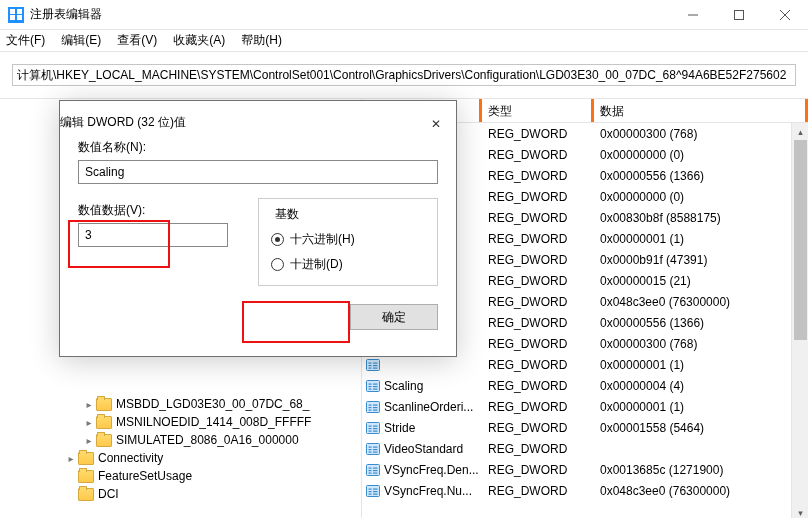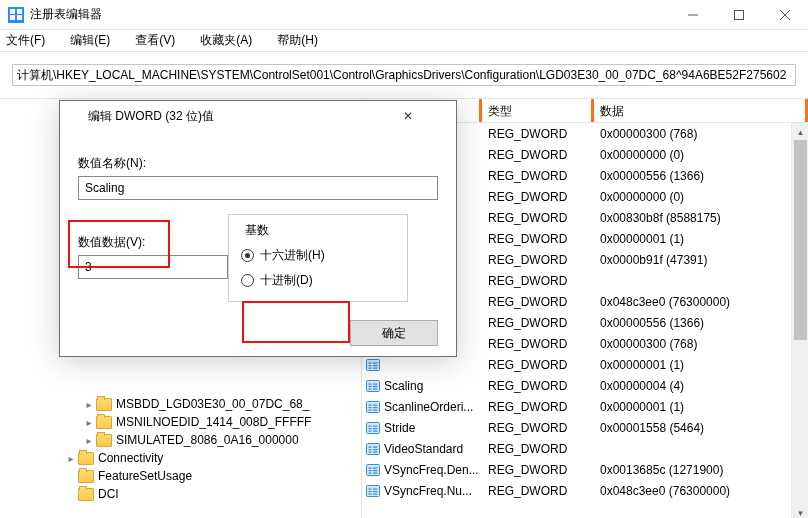--- a/index.html
+++ b/index.html
@@ -4,21 +4,21 @@
 <style>
 *{box-sizing:border-box;margin:0;padding:0;font-family:"Microsoft YaHei","Segoe UI",sans-serif;font-size:12px;color:#000}
 body{width:808px;height:518px;background:#fff;overflow:hidden;position:relative}
 .titlebar{height:30px;background:#fff;display:flex;align-items:center;padding:0 8px;border-bottom:1px solid #e5e5e5}
 .app-icon{width:16px;height:16px;background:#1e90ff;display:inline-flex;margin-right:6px;position:relative}
 .app-icon::before{content:"";position:absolute;inset:2px;background:linear-gradient(#fff 0 0) 0 0/45% 45% no-repeat,linear-gradient(#fff 0 0) 100% 0/45% 45% no-repeat,linear-gradient(#fff 0 0) 0 100%/45% 45% no-repeat,linear-gradient(#fff 0 0) 100% 100%/45% 45% no-repeat}
 .title-text{flex:1}
 .win-btns{display:flex;margin-right:-8px}
 .win-btn{width:46px;height:30px;display:flex;align-items:center;justify-content:center;color:#888}
 .win-btn svg{width:10px;height:10px;stroke:#555;stroke-width:1;fill:none}
-.menubar{height:22px;display:flex;align-items:center;padding:0 6px;gap:25px;border-bottom:1px solid #e5e5e5}
+.menubar{height:22px;display:flex;align-items:center;padding:0 6px;gap:16px;border-bottom:1px solid #e5e5e5}
 .path{height:22px;border:1px solid #c5c5c5;margin:12px;padding:2px 4px;white-space:nowrap;overflow:hidden}
 .panes{display:flex;height:calc(518px - 30px - 22px - 26px);border-top:1px solid #e5e5e5}
 .tree{width:362px;border-right:1px solid #e5e5e5;padding-top:4px;overflow:hidden;position:relative}
 .list{flex:1;overflow:hidden;position:relative}
 .list-header{display:flex;border-bottom:1px solid #e5e5e5;height:24px}
 .list-header div{padding:4px 6px;border-right:3px solid #f97316}
 .col-name{width:120px}
 .col-type{width:112px}
 .col-data{flex:1}
 .row{display:flex;height:21px;align-items:center}
@@ -29,26 +29,26 @@
 .data-icon svg{display:block}
 .tree-row{display:flex;align-items:center;height:18px;white-space:nowrap}
 .tree-indent{display:inline-block}
 .chevron{width:14px;text-align:center;color:#7a7a7a;font-size:10px}
 .folder{width:16px;height:13px;background:linear-gradient(#ffd86b,#ffc94a);border:1px solid #d6a93e;border-radius:1px;margin-right:4px;position:relative;flex:0 0 16px}
 .folder::before{content:"";position:absolute;top:-3px;left:0;width:6px;height:3px;background:#ffd86b;border:1px solid #d6a93e;border-bottom:none;border-radius:1px 1px 0 0}
 .scroll-v{position:absolute;right:0;top:24px;bottom:0;width:17px;background:#f0f0f0;border-left:1px solid #e5e5e5}
 .scroll-h{position:absolute;left:0;right:17px;bottom:0;height:17px;background:#f0f0f0;border-top:1px solid #e5e5e5}
 .scroll-arrow{position:absolute;width:17px;height:17px;display:flex;align-items:center;justify-content:center;color:#606060;font-size:9px}
 .dialog{position:absolute;left:59px;top:100px;width:398px;height:257px;background:#fff;border:1px solid #707070;z-index:10;box-shadow:0 4px 28px rgba(0,0,0,0.2)}
-.dlg-title{height:30px;display:flex;align-items:center;padding:0 28px;color:#333}
+.dlg-title{height:30px;display:flex;align-items:flex-end;padding:0 0;color:#333}
 .dlg-close{margin-left:auto;width:40px;text-align:center;color:#333}
 .dlg-body{padding:4px 18px 12px 18px}
-.dlg-label{margin-top:20px;margin-bottom:4px}
+.dlg-label{margin-top:4px;margin-bottom:4px}
 .dlg-input{width:100%;height:24px;border:1px solid #888;padding:2px 6px;background:#fff}
-.dlg-row2{display:flex;margin-top:14px;}
+.dlg-row2{display:flex;margin-top:14px;gap:30px}
 .dlg-left{width:150px}
 .fieldset{border:1px solid #ccc;padding:8px 12px 12px 12px;width:180px}
 .fieldset .legend{margin-top:-16px;background:#fff;display:inline-block;padding:0 4px}
 .radio-row{display:flex;align-items:center;gap:6px;margin-top:8px}
 .radio{width:13px;height:13px;border:1px solid #333;border-radius:50%;position:relative;flex:0 0 13px}
 .radio.checked::after{content:"";position:absolute;inset:3px;background:#333;border-radius:50%}
 .dlg-btns{display:flex;justify-content:flex-end;gap:4px;margin-top:18px}
 .dlg-btn{width:88px;height:26px;border:1px solid #adadad;background:#e1e1e1;display:flex;align-items:center;justify-content:center}
 .hl-red{position:absolute;border:2px solid #e11;z-index:20;pointer-events:none}
 .tree-scroll-h{position:absolute;left:0;right:0;bottom:0;height:17px;background:#f0f0f0;border-top:1px solid #e5e5e5}
@@ -292,20 +292,21 @@
                 <rect x="2.5" y="7" width="3" height="1.2" fill="#3a8ccc"></rect>
                 <rect x="2.5" y="9.5" width="3" height="1.2" fill="#3a8ccc"></rect>
                 <rect x="7" y="4.5" width="4.5" height="1.2" fill="#3a8ccc"></rect>
                 <rect x="7" y="7" width="4.5" height="1.2" fill="#3a8ccc"></rect>
                 <rect x="7" y="9.5" width="4.5" height="1.2" fill="#3a8ccc"></rect>
               </svg>
             </span>
             <span>at</span>
           </div>
     <div class="c2">REG_DWORD</div>
+    <div class="c3">0x00000015 (21)</div>
   </div>
         <div class="row">
     <div class="c1">
             <span class="data-icon">
               <svg width="14" height="14" viewBox="0 0 14 14">
                 <rect x="0.5" y="1.5" width="13" height="11" rx="1" fill="#cfe8ff" stroke="#3a8ccc"></rect>
                 <rect x="2.5" y="4.5" width="3" height="1.2" fill="#3a8ccc"></rect>
                 <rect x="2.5" y="7" width="3" height="1.2" fill="#3a8ccc"></rect>
                 <rect x="2.5" y="9.5" width="3" height="1.2" fill="#3a8ccc"></rect>
                 <rect x="7" y="4.5" width="4.5" height="1.2" fill="#3a8ccc"></rect>

